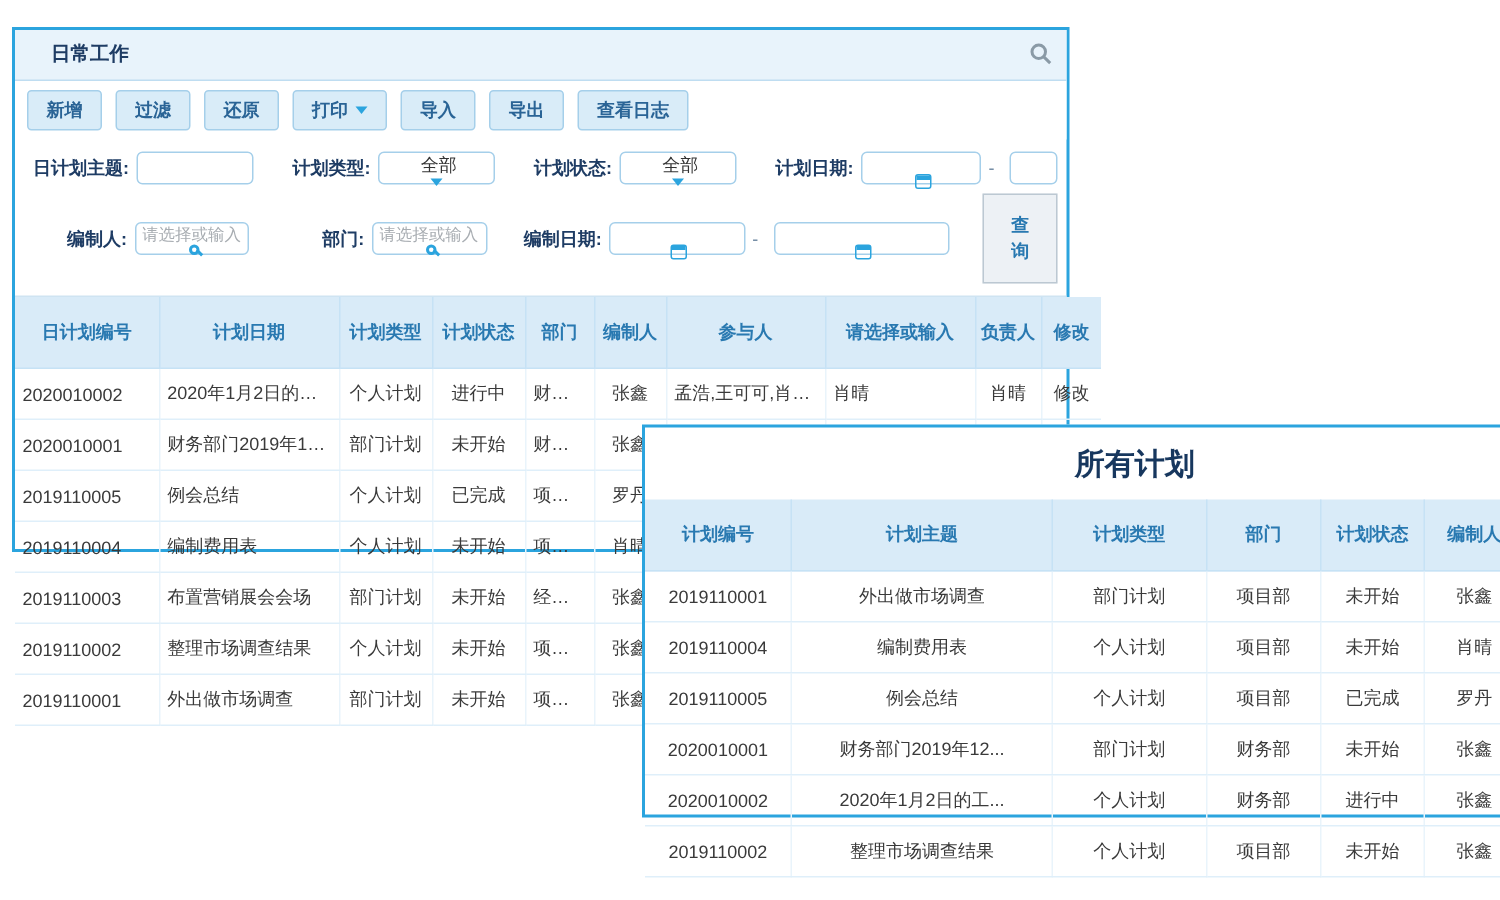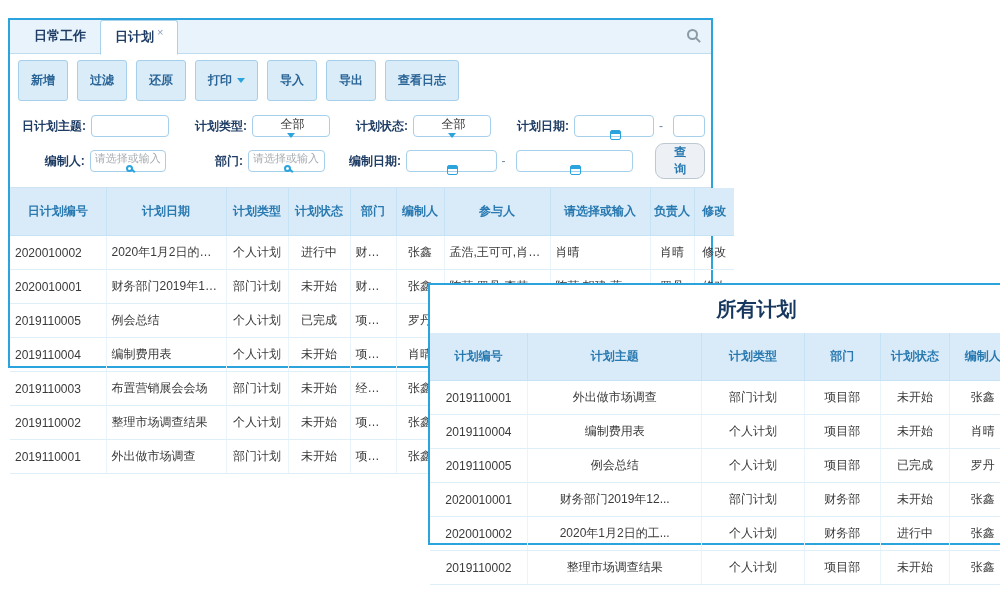--- a/index.html
+++ b/index.html
@@ -26,21 +26,21 @@
   .corner-icon{position:absolute;right:10px;top:9px;width:14px;height:14px;cursor:pointer;}
   .corner-icon::before{content:'';position:absolute;left:0;top:0;width:7px;height:7px;
     border:2px solid #8A9AA6;border-radius:50%;}
   .corner-icon::after{content:'';position:absolute;width:2px;height:6px;background:#8A9AA6;
     transform:rotate(-45deg);right:2px;bottom:0;}
 
   
   .toolbar{display:flex;gap:9px;padding:6px 8px;background:#fff;}
   .tbtn{display:inline-flex;align-items:center;gap:5px;background:var(--button_bg);
     border:1px solid var(--button_border);border-radius:3px;color:var(--button_text);
-    font-size:12px;font-weight:bold;padding:11px 12px;cursor:pointer;}
+    font-size:12px;font-weight:bold;padding:4px 12px;cursor:pointer;}
   .caret{width:0;height:0;border-left:4px solid transparent;border-right:4px solid transparent;
     border-top:5px solid var(--accent);display:inline-block;}
 
   
   .filters{padding:2px 6px 8px;border-bottom:1px solid #CFE4F2;font-size:12px;color:var(--label_text);}
   .frow{display:flex;align-items:center;margin-top:6px;}
   .flabel{font-weight:bold;text-align:right;white-space:nowrap;}
   .w70{width:70px}.w78{width:78px}.w80{width:80px}
   .fld{height:22px;border:1px solid var(--input_border);border-radius:4px;background:#fff;
     display:inline-flex;align-items:center;padding:0 4px;margin-left:5px;position:relative;flex-direction:column;}
@@ -48,22 +48,22 @@
   .fld input::placeholder{color:var(--placeholder);font-size:11px;}
   .selval{flex:1;color:#333;font-size:12px;padding-left:3px;}
   .icon-cal{width:11px;height:10px;border:1px solid var(--accent);border-radius:2px;flex:none;
     background:linear-gradient(var(--accent) 0 3px,transparent 3px);margin-left:2px;}
   .icon-mag{width:7px;height:7px;border:2px solid var(--accent);border-radius:50%;
     position:relative;flex:none;margin-left:2px;}
   .icon-mag::after{content:'';position:absolute;width:2px;height:5px;background:var(--accent);
     transform:rotate(-45deg);right:-3px;bottom:-3px;}
   .dash{margin:0 5px;color:#6c86a0;}
   .grow{flex:1;min-width:0;overflow:hidden;}
-  .query-btn{background:#EDF1F5;border:1px solid #BCC8D2;border-radius:9px;color:var(--header_text);
-    font-size:12px;font-weight:bold;padding:0 12px;margin-left:22px;cursor:pointer;}
+  .query-btn{background:#EDF1F5;border:1px solid #BCC8D2;border-radius:0;color:var(--header_text);
+    font-size:12px;font-weight:bold;padding:12px 12px;margin-left:22px;cursor:pointer;}
 
   
   table.grid{border-collapse:collapse;table-layout:fixed;width:100%;}
   table.grid th{background:var(--header_bg);color:var(--header_text);font-size:12px;font-weight:bold;
     padding:15px 3px;border-right:1px solid #C6E2F5;border-bottom:1px solid #C6E2F5;cursor:pointer;margin-top:40px;}
   table.grid td{color:var(--cell_text);font-size:12px;padding:8px 5px;border-right:1px solid #E9F4FB;
     border-bottom:1px solid var(--row_border);overflow:hidden;white-space:nowrap;text-overflow:ellipsis;}
   table.grid th:last-child,table.grid td:last-child{border-right:none;}
   .a-l{text-align:left;padding-left:14px;}
   .a-c{text-align:center;}
@@ -77,23 +77,20 @@
   .t2 td{font-size:14px;height:30px;padding:6px 4px;}
 </style>
 </head>
 <body>
 
 <div class="panel panel1">
 
   <div class="tabbar">
     <div class="tab">
       <span>日常工作</span>
-    </div>
-    <div class="tab active">
-      <span>日计划</span><span class="close">×</span>
     </div>
     <span class="corner-icon"></span>
   </div>
 
   <div class="toolbar">
     <button class="tbtn">新增</button>
     <button class="tbtn">过滤</button>
     <button class="tbtn">还原</button>
     <button class="tbtn">
       <span>打印</span>

